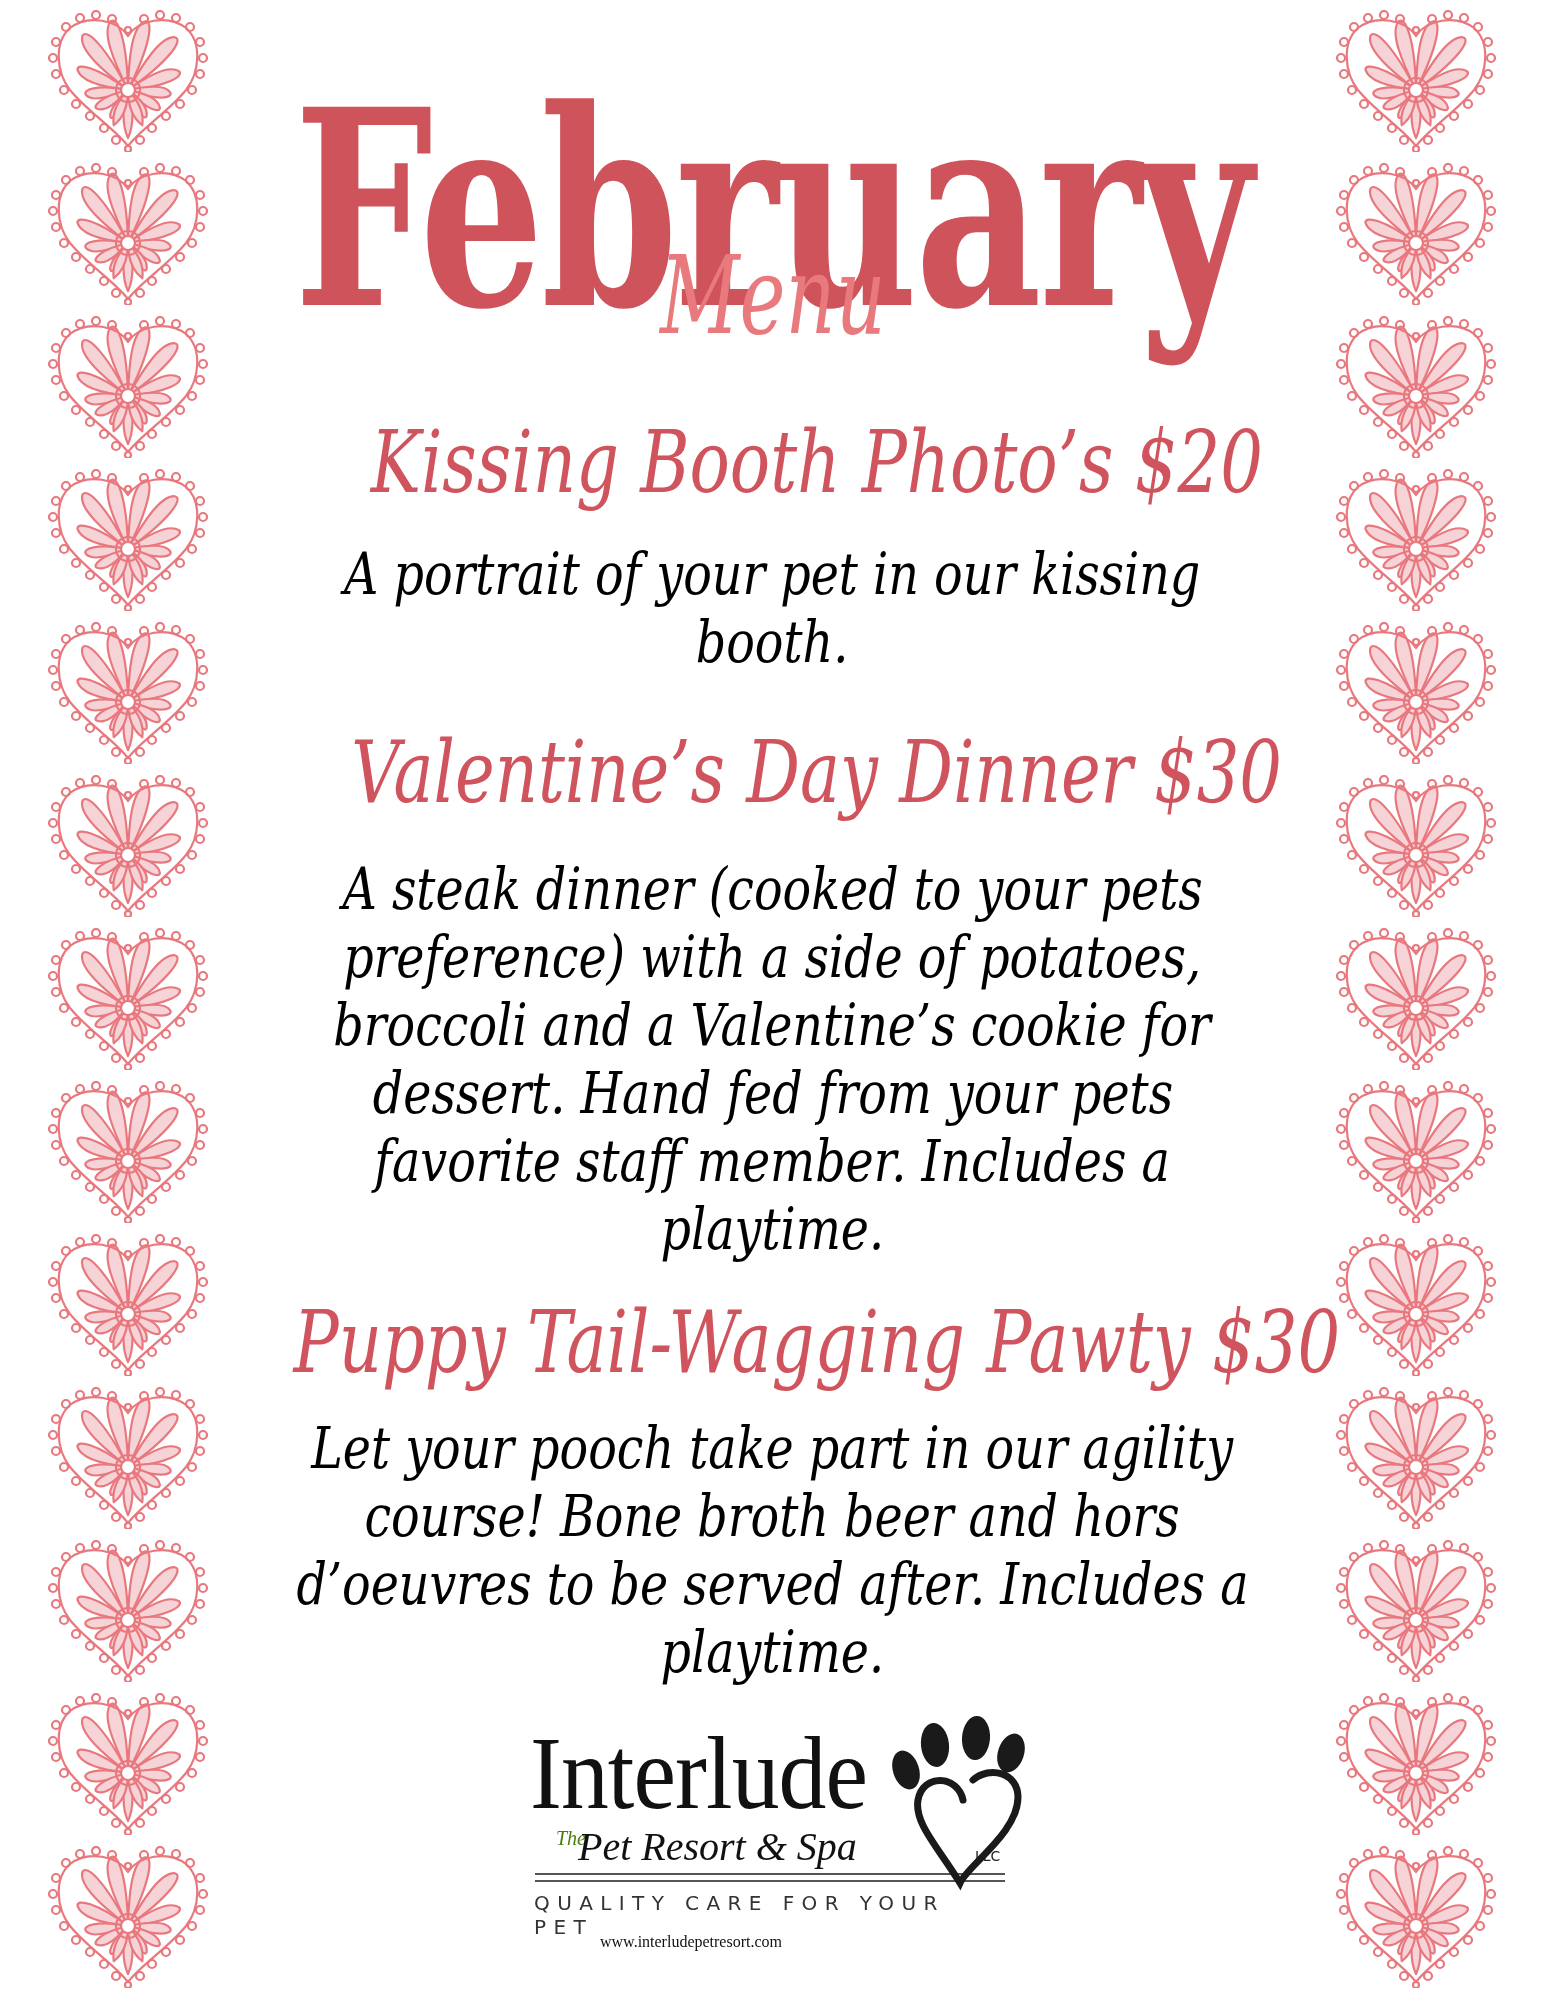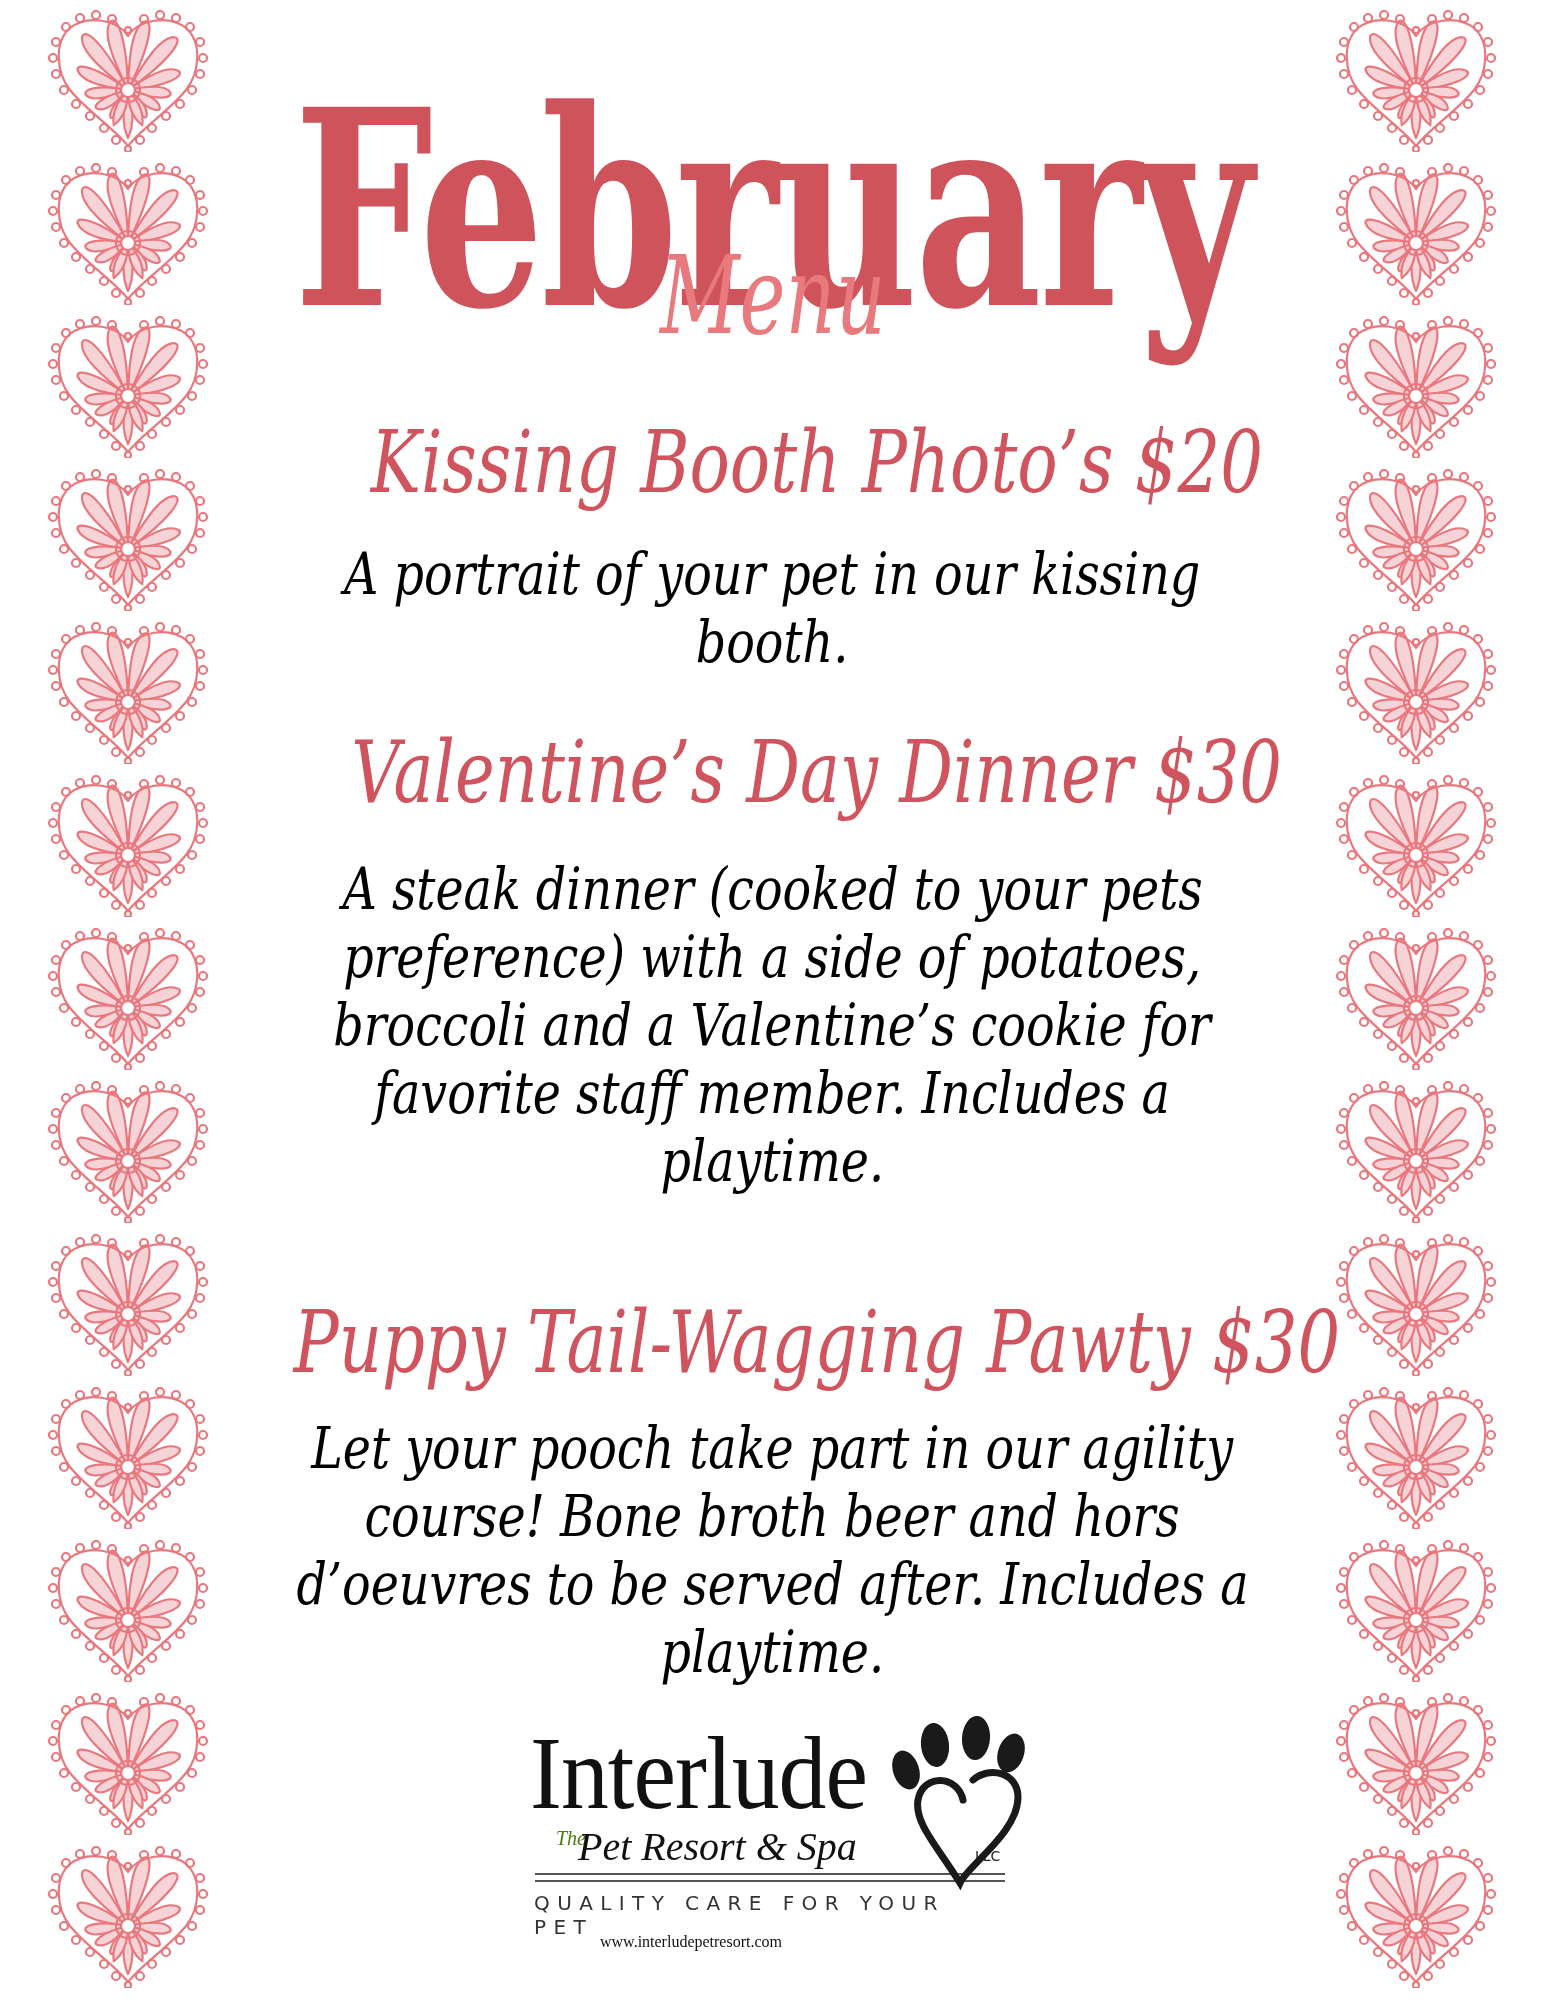--- a/index.html
+++ b/index.html
@@ -290,20 +290,21 @@
     <span class="ln"><span>booth.</span></span>
   </div>
 
   <div class="abs center item-heading" style="top:722px">
     <span>Valentine’s Day Dinner  $30</span>
   </div>
   <div class="abs center item-desc" style="top:855px">
     <span class="ln"><span>A steak dinner (cooked to your pets</span></span>
     <span class="ln"><span>preference) with a side of potatoes,</span></span>
     <span class="ln"><span>broccoli and a Valentine’s cookie for</span></span>
+    <span class="ln"><span>dessert. Hand fed from your pets</span></span>
     <span class="ln"><span>favorite staff member. Includes a</span></span>
     <span class="ln"><span>playtime.</span></span>
   </div>
 
   <div class="abs center item-heading" style="top:1292px">
     <span>Puppy Tail-Wagging Pawty  $30</span>
   </div>
   <div class="abs center item-desc" style="top:1414px">
     <span class="ln"><span>Let your pooch take part in our agility</span></span>
     <span class="ln"><span>course! Bone broth beer and hors</span></span>

